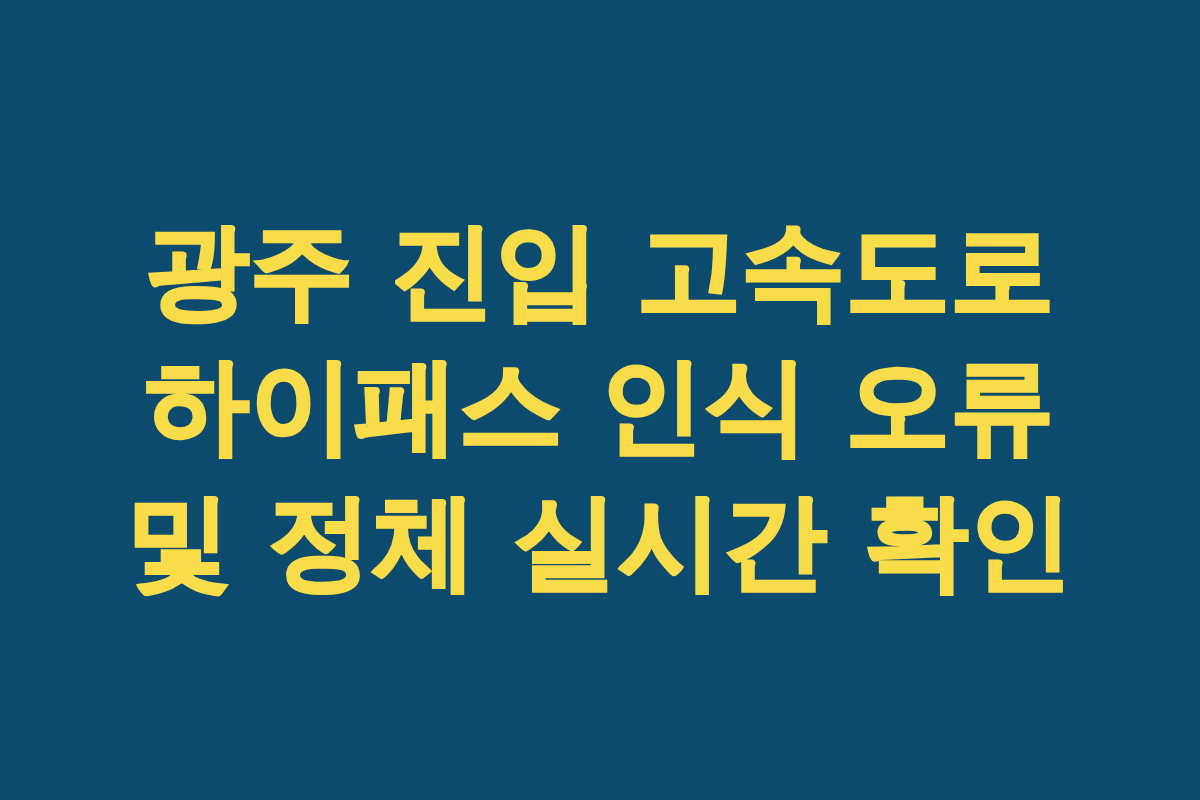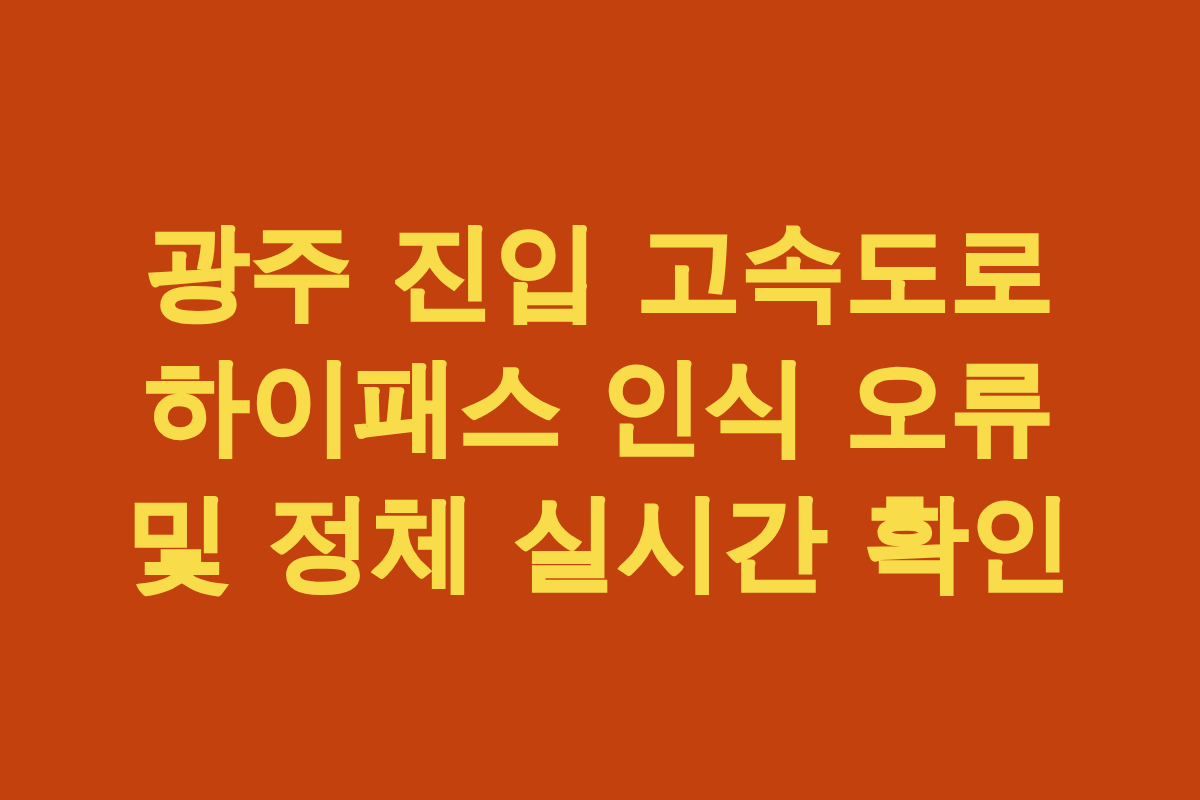--- a/index.html
+++ b/index.html
@@ -53,21 +53,21 @@
     color: #F8DC4A;
     
     paint-order: stroke fill;
     -webkit-text-stroke: 3px #F8DC4A;
     text-rendering: optimizeLegibility;
   }
 </style>
 </head>
 <body>
 
-<div class="thumbnail-card" style="background: #c2410c;">
+<div class="thumbnail-card" style="background: #0c4a6e;">
 
   <div class="headline-block">
 
     <h1 class="headline-text" style="color: rgb(248, 220, 74); -webkit-text-stroke: 3px rgb(248, 220, 74);">광주 진입 고속도로 하이패스 인식 오류 및 정체 실시간 확인</h1>
 
   </div>
 
 </div>
 
 </body></html>

